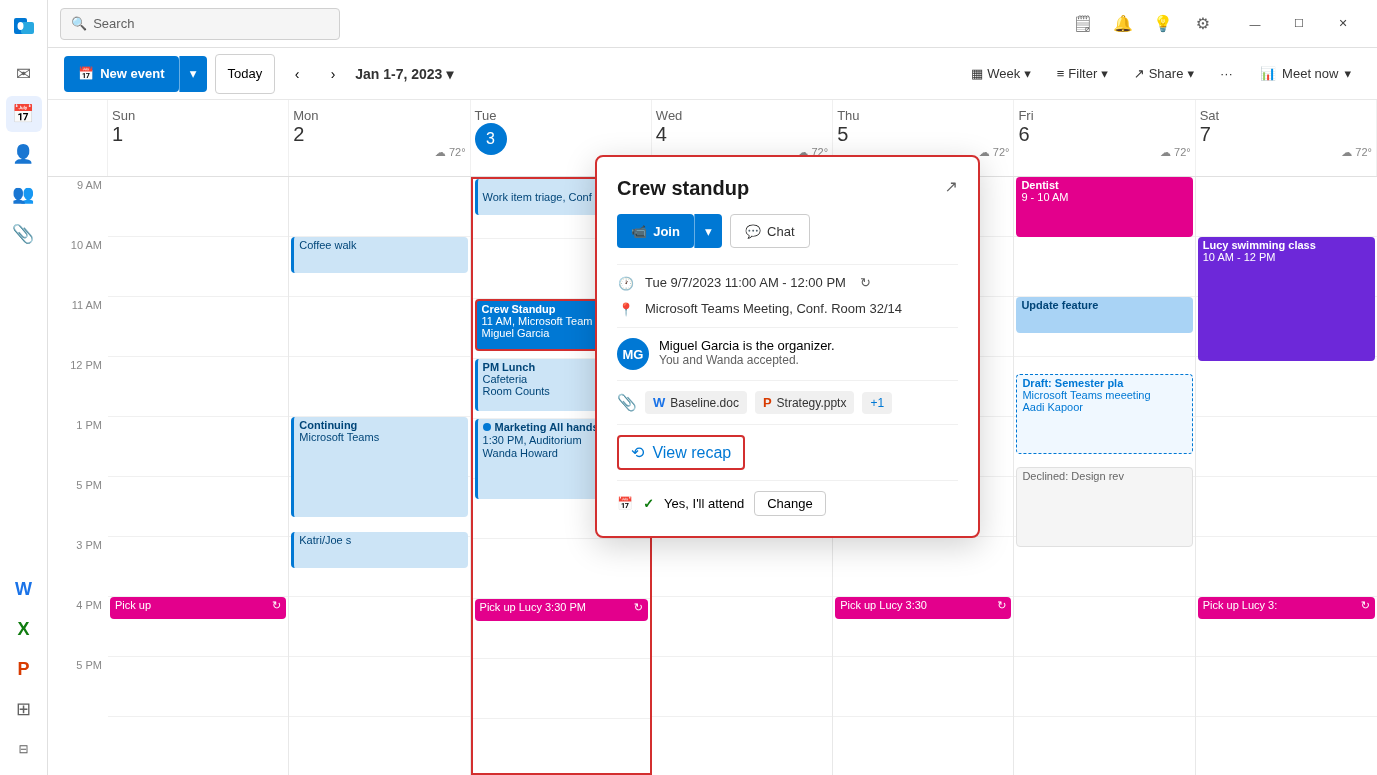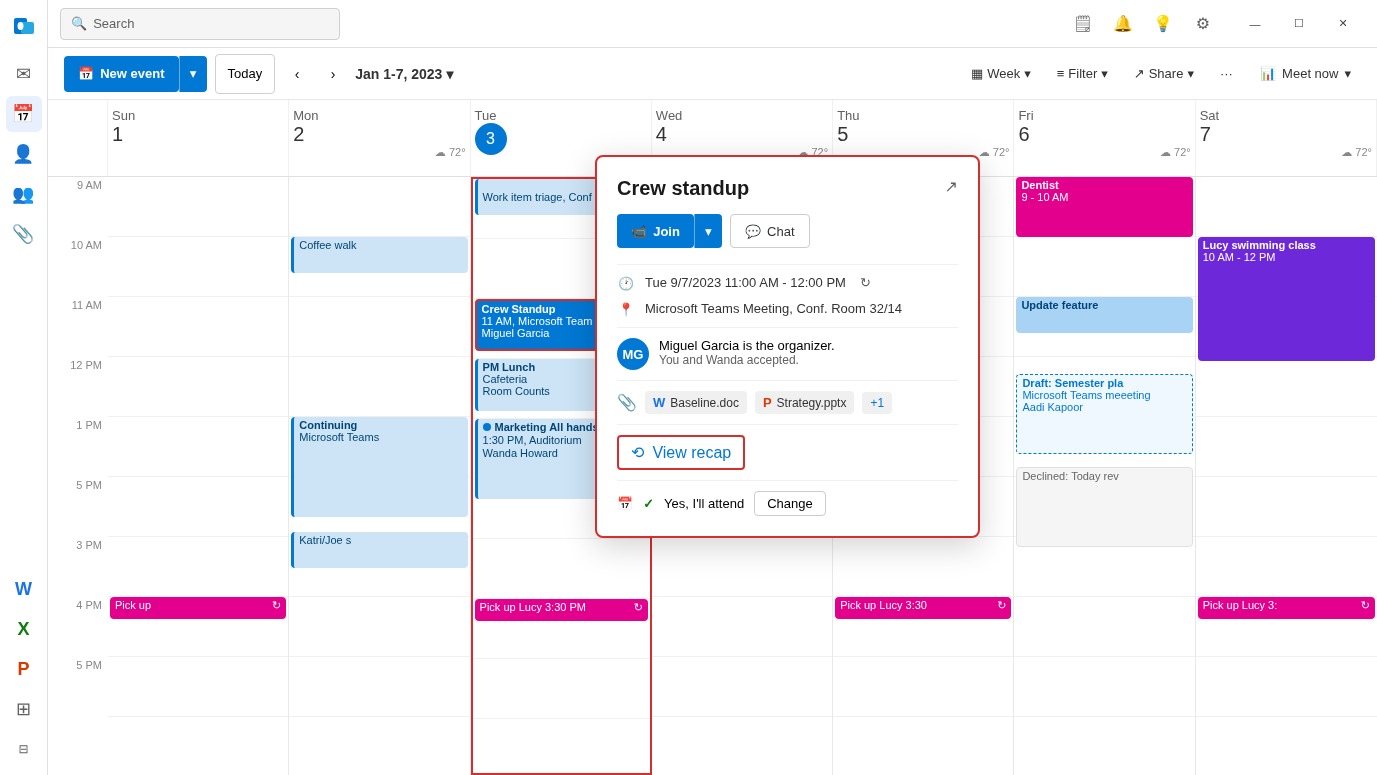--- a/index.html
+++ b/index.html
@@ -357,21 +357,21 @@
             <span style="font-weight:700;">Update feature</span>
           </div>
 
           <div class="event event-dashed" style="top:152px;height:80px;margin-top:45px;">
             <div style="font-weight:600;">Draft: Semester pla</div>
             <div>Microsoft Teams meeeting</div>
             <div>Aadi Kapoor</div>
           </div>
 
           <div class="event" style="top:290px;height:80px;background:#f5f5f5;color:#666;border:1px solid #e0e0e0;border-radius:4px;">
-            <span>Declined: Today rev</span>
+            <span>Declined: Design rev</span>
           </div>
         </div>
 
         <div class="cal-day" style="border-right:none;">
           <div class="cal-time-row"></div>
           <div class="cal-time-row"></div>
           <div class="cal-time-row"></div>
           <div class="cal-time-row"></div>
           <div class="cal-time-row"></div>
           <div class="cal-time-row"></div>

